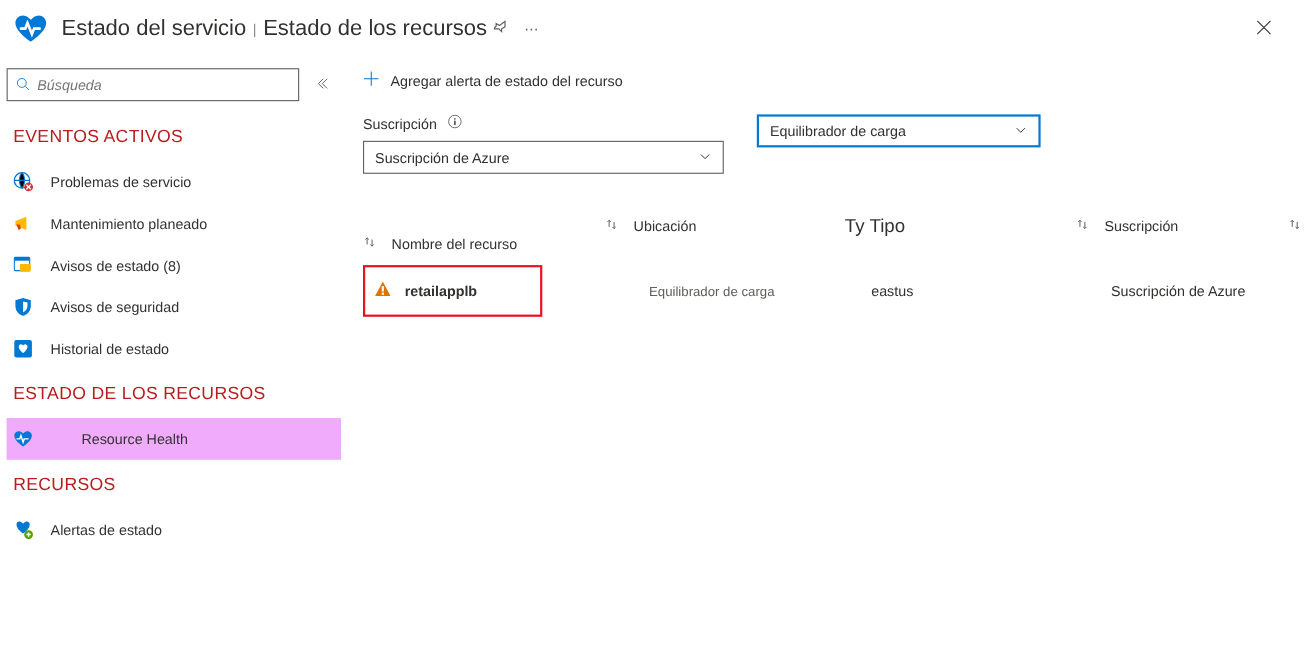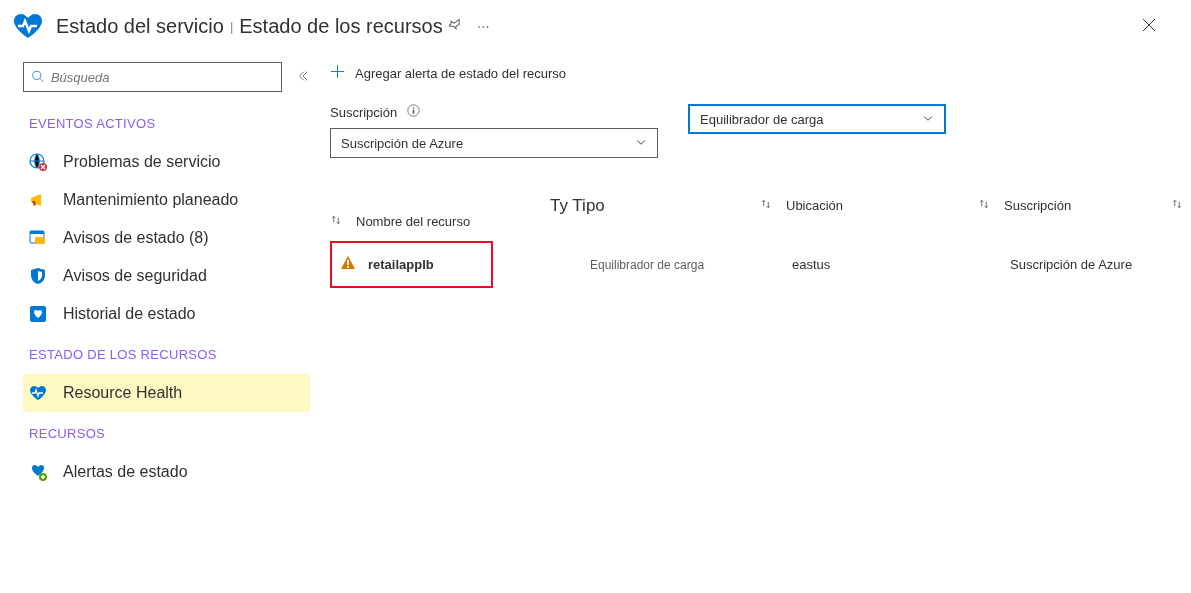--- a/index.html
+++ b/index.html
@@ -9,31 +9,31 @@
     .header-icon { width: 32px; height: 32px; margin-right: 12px; }
     .header-title { font-size: 20px; font-weight: 400; color: #323130; }
     .header-sep { color: #888; margin: 0 6px; }
     .header-sub { font-size: 20px; font-weight: 400; }
     .pin-icon { margin-left: 6px; cursor: pointer; }
     .more-icon { margin-left: 14px; cursor: pointer; color: #605e5c; }
     .close-btn { margin-left: auto; margin-right: 20px; cursor: pointer; padding: 6px; }
 
     .content { display: flex; }
 
-    .sidebar { width: 310px; padding-left: 23px; }
+    .sidebar { width: 310px; padding-left: 6px; }
     .search-row { display: flex; align-items: center; padding: 2px 0 10px 0; }
     .search-box { display: flex; align-items: center; border: 1px solid #605e5c; width: 266px; height: 30px; padding: 0 8px; }
     .search-box input { border: none; outline: none; width: 100%; font-size: 13px; font-style: italic; color: #605e5c; }
     .collapse-btn { margin-left: 14px; cursor: pointer; color: #605e5c; }
 
-    .nav-section-header { font-size: 13px; font-weight: 400; letter-spacing: .3px; color: #8b5cf6; padding: 14px 0 12px 6px; }
+    .nav-section-header { font-size: 16px; font-weight: 400; letter-spacing: .3px; color: #b91c1c; padding: 14px 0 12px 6px; }
     .nav-item { display: flex; align-items: center; padding: 10px 6px; cursor: pointer; }
-    .nav-item.active { background: #fef9c3; }
+    .nav-item.active { background: #f0abfc; gap: 28px; }
     .nav-item .icon { width: 18px; height: 18px; margin-right: 16px; display: inline-flex; align-items: center; justify-content: center; }
-    .nav-item .label { font-size: 16px; color: #323130; }
+    .nav-item .label { font-size: 13px; color: #323130; }
 
     .main { flex: 1; padding-left: 20px; padding-right: 8px; }
     .command-bar { display: flex; align-items: center; padding: 4px 0 22px 0; }
     .command-bar .plus { color: #0078d4; margin-right: 10px; }
     .command-bar .cmd-label { font-size: 13px; color: #323130; }
 
     .filters { display: flex; gap: 30px; margin-bottom: 20px; }
     .filter-group { display: flex; flex-direction: column; }
     .filter-label { font-size: 13px; color: #323130; margin-bottom: 8px; display: flex; align-items: center; }
     .info-icon { margin-left: 10px; cursor: pointer; }
@@ -232,30 +232,30 @@
 
     <div class="table-header">
       <div class="col name">
         <span class="sort-icon">
           <svg width="12" height="12" viewBox="0 0 16 16">
               <path fill="none" stroke="#605e5c" stroke-width="1.2" d="M5 11V3M3 5l2-2 2 2M11 5v8M9 11l2 2 2-2"></path>
             </svg>
         </span>
         <span>Nombre del recurso</span>
       </div>
-      <div class="col tytipo">
-        <span>Ty Tipo</span>
-      </div>
       <div class="col loc">
         <span class="sort-icon">
           <svg width="12" height="12" viewBox="0 0 16 16">
               <path fill="none" stroke="#605e5c" stroke-width="1.2" d="M5 11V3M3 5l2-2 2 2M11 5v8M9 11l2 2 2-2"></path>
             </svg>
         </span>
         <span>Ubicación</span>
+      </div>
+      <div class="col tytipo">
+        <span>Ty Tipo</span>
       </div>
       <div class="col sub">
         <span class="sort-icon">
           <svg width="12" height="12" viewBox="0 0 16 16">
               <path fill="none" stroke="#605e5c" stroke-width="1.2" d="M5 11V3M3 5l2-2 2 2M11 5v8M9 11l2 2 2-2"></path>
             </svg>
         </span>
         <span>Suscripción</span>
       </div>
       <span class="sort-icon" style="margin-left:auto;margin-right:0">

